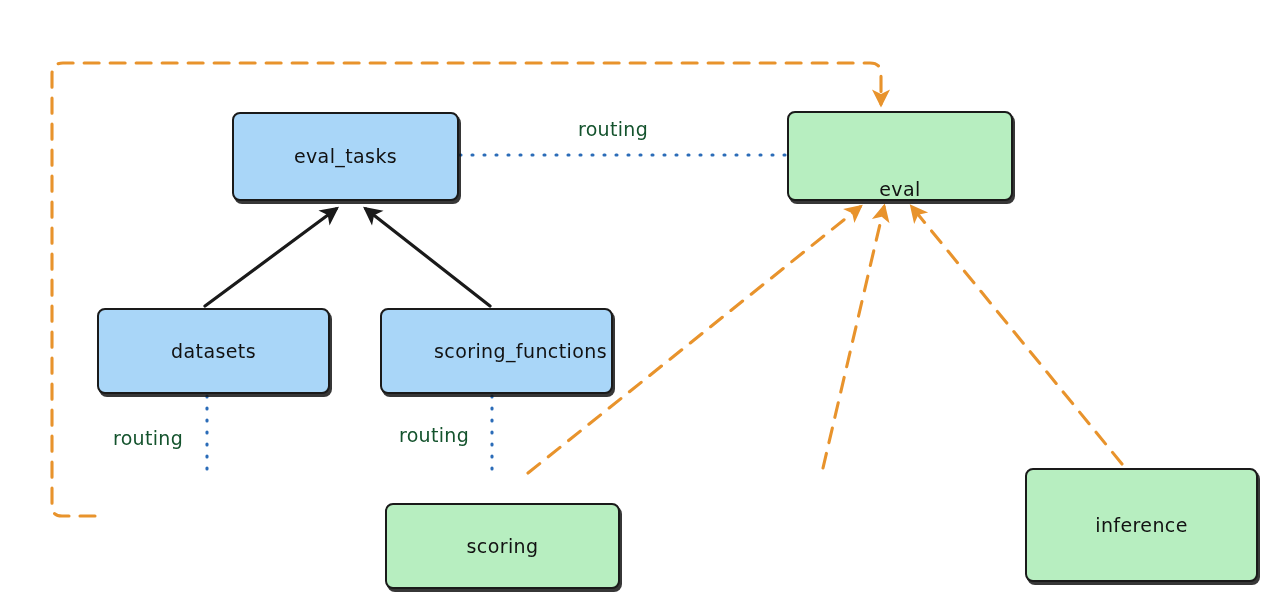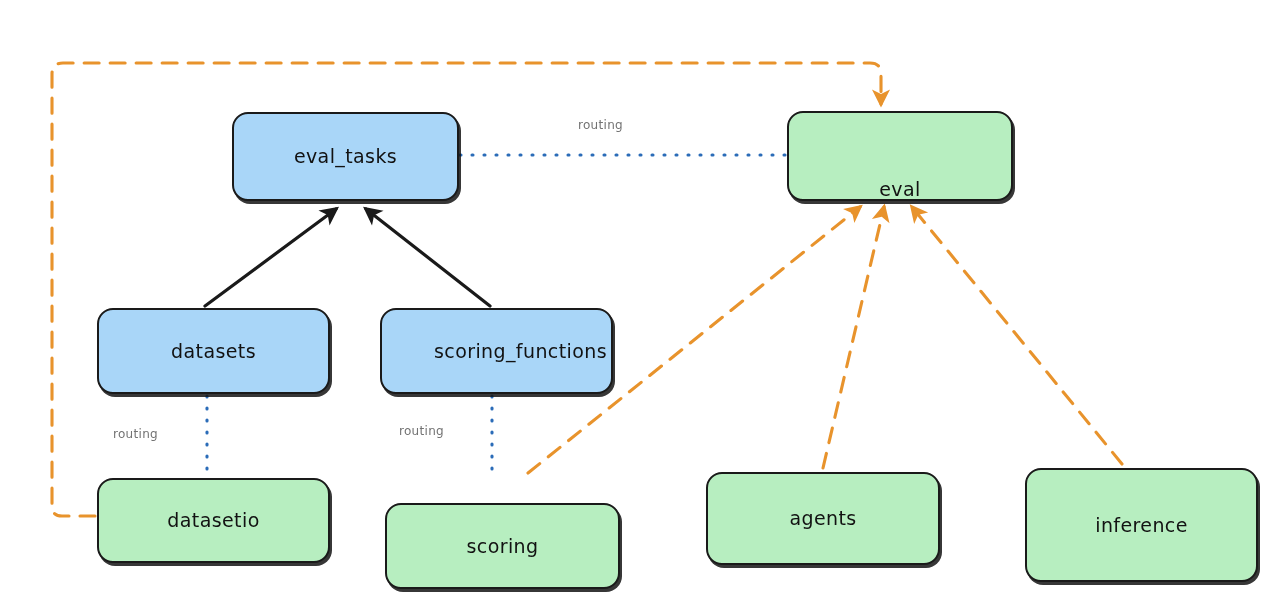--- a/index.html
+++ b/index.html
@@ -25,42 +25,42 @@
     left: 0;
     top: 0;
     width: 1280px;
     height: 596px;
     pointer-events: none;
   }
   .node {
     position: absolute;
     box-sizing: border-box;
     border: 2.6px solid #1a1a1a;
-    border-radius: 16px;
+    border-radius: 8px;
     display: flex;
     align-items: center;
     justify-content: center;
     box-shadow: 2px 3px 0 rgba(20,20,20,0.85);
   }
   .node.blue  { background: #a9d6f8; }
   .node.green { background: #b7eec0; }
   .node-label {
     font-family: "DejaVu Sans", sans-serif;
     font-size: 19px;
     color: #121212;
     letter-spacing: 0.4px;
     white-space: nowrap;
     text-align: center;
     line-height: 1;
   }
   .edge-label {
     position: absolute;
     font-family: "DejaVu Sans", sans-serif;
-    font-size: 12px;
-    color: #737373;
+    font-size: 19px;
+    color: #14532d;
     white-space: nowrap;
     letter-spacing: 0.3px;
   }
 </style>
 </head>
 <body>
 
 <div id="canvas">
 
   <svg id="edge-layer" viewBox="0 0 1280 596" width="1280" height="596" xmlns="http://www.w3.org/2000/svg">
@@ -103,31 +103,25 @@
   </div>
 
   <div class="node blue" style="left:97px; top:308px; width:233px; height:86px;">
     <span class="node-label">datasets</span>
   </div>
 
   <div class="node blue" style="left:380px; top:308px; width:233px; height:86px;padding-left:48px;">
     <span class="node-label">scoring_functions</span>
   </div>
 
-  <div class="node green" style="left:97px; top:478px; width:233px; height:85px;">
-    <span class="node-label">datasetio</span>
-  </div>
 
   <div class="node green" style="left:385px; top:477px; width:235px; height:86px;margin-top:26px;">
     <span class="node-label">scoring</span>
   </div>
 
-  <div class="node green" style="left:706px; top:472px; width:234px; height:93px;">
-    <span class="node-label">agents</span>
-  </div>
 
   <div class="node green" style="left:1025px; top:468px; width:233px; height:114px;">
     <span class="node-label">inference</span>
   </div>
 
   <span class="edge-label" style="left:578px; top:118px;">routing</span>
 
   <span class="edge-label" style="left:113px; top:427px;">routing</span>
 
   <span class="edge-label" style="left:399px; top:424px;">routing</span>

